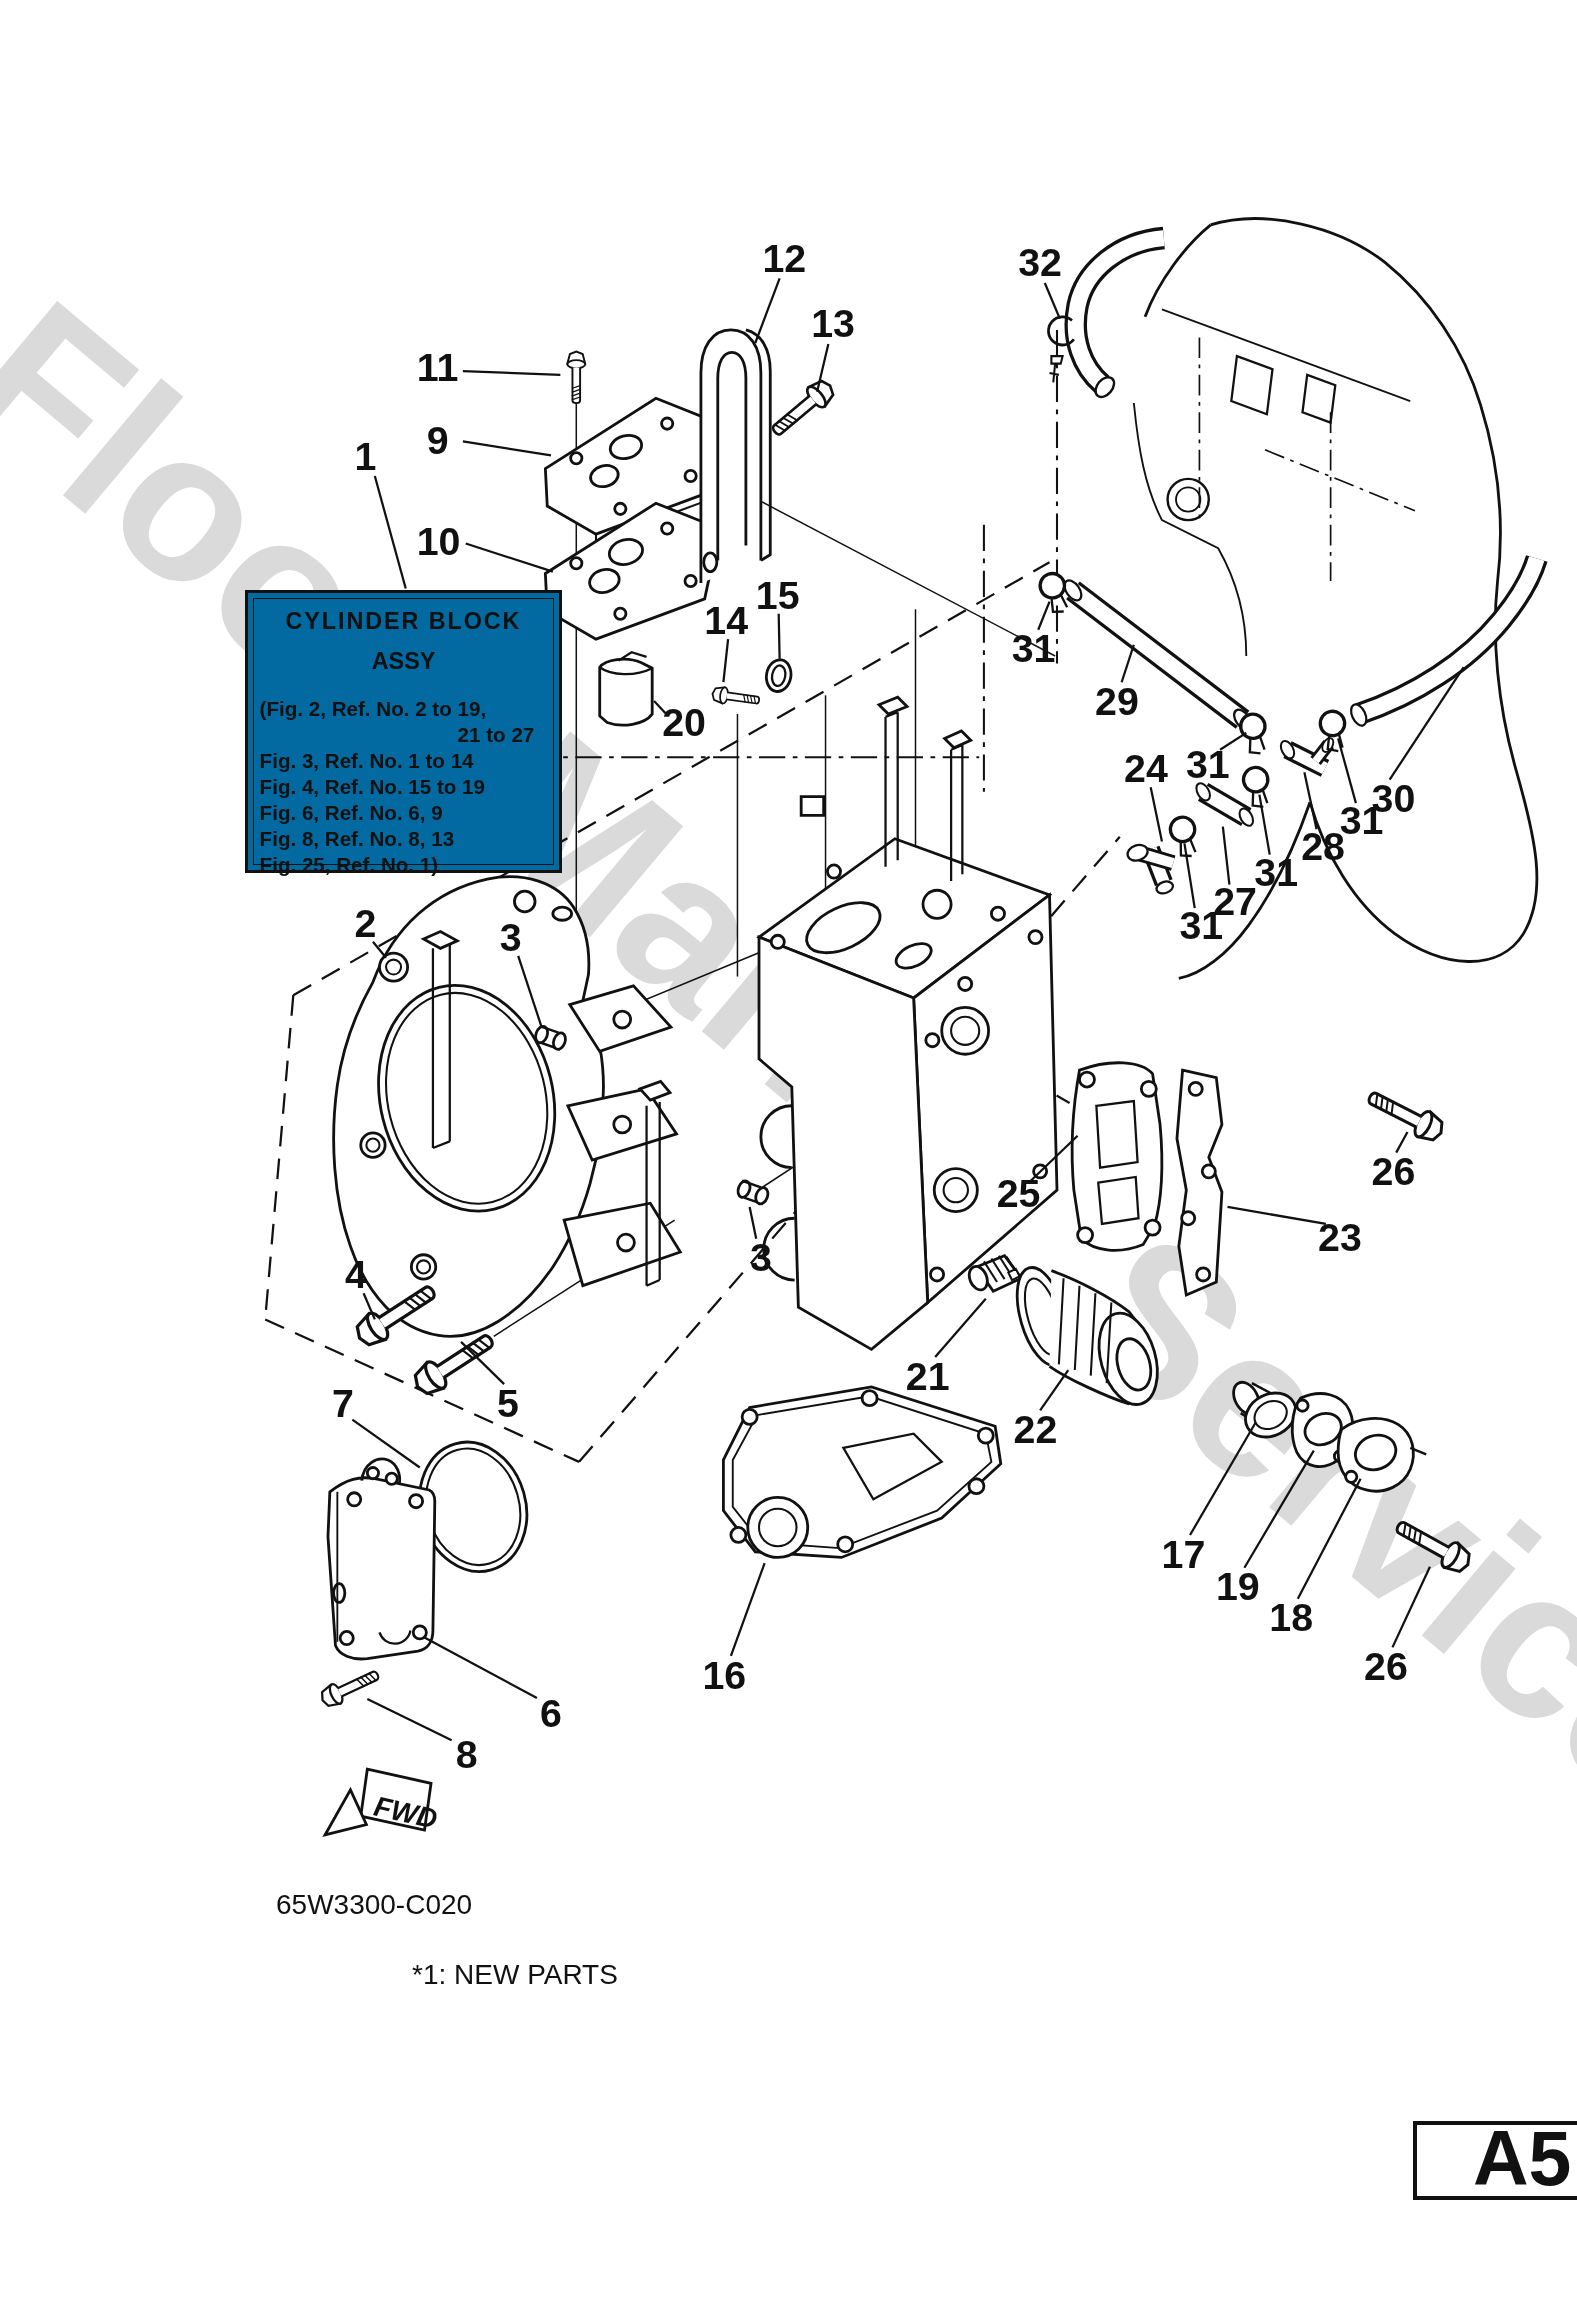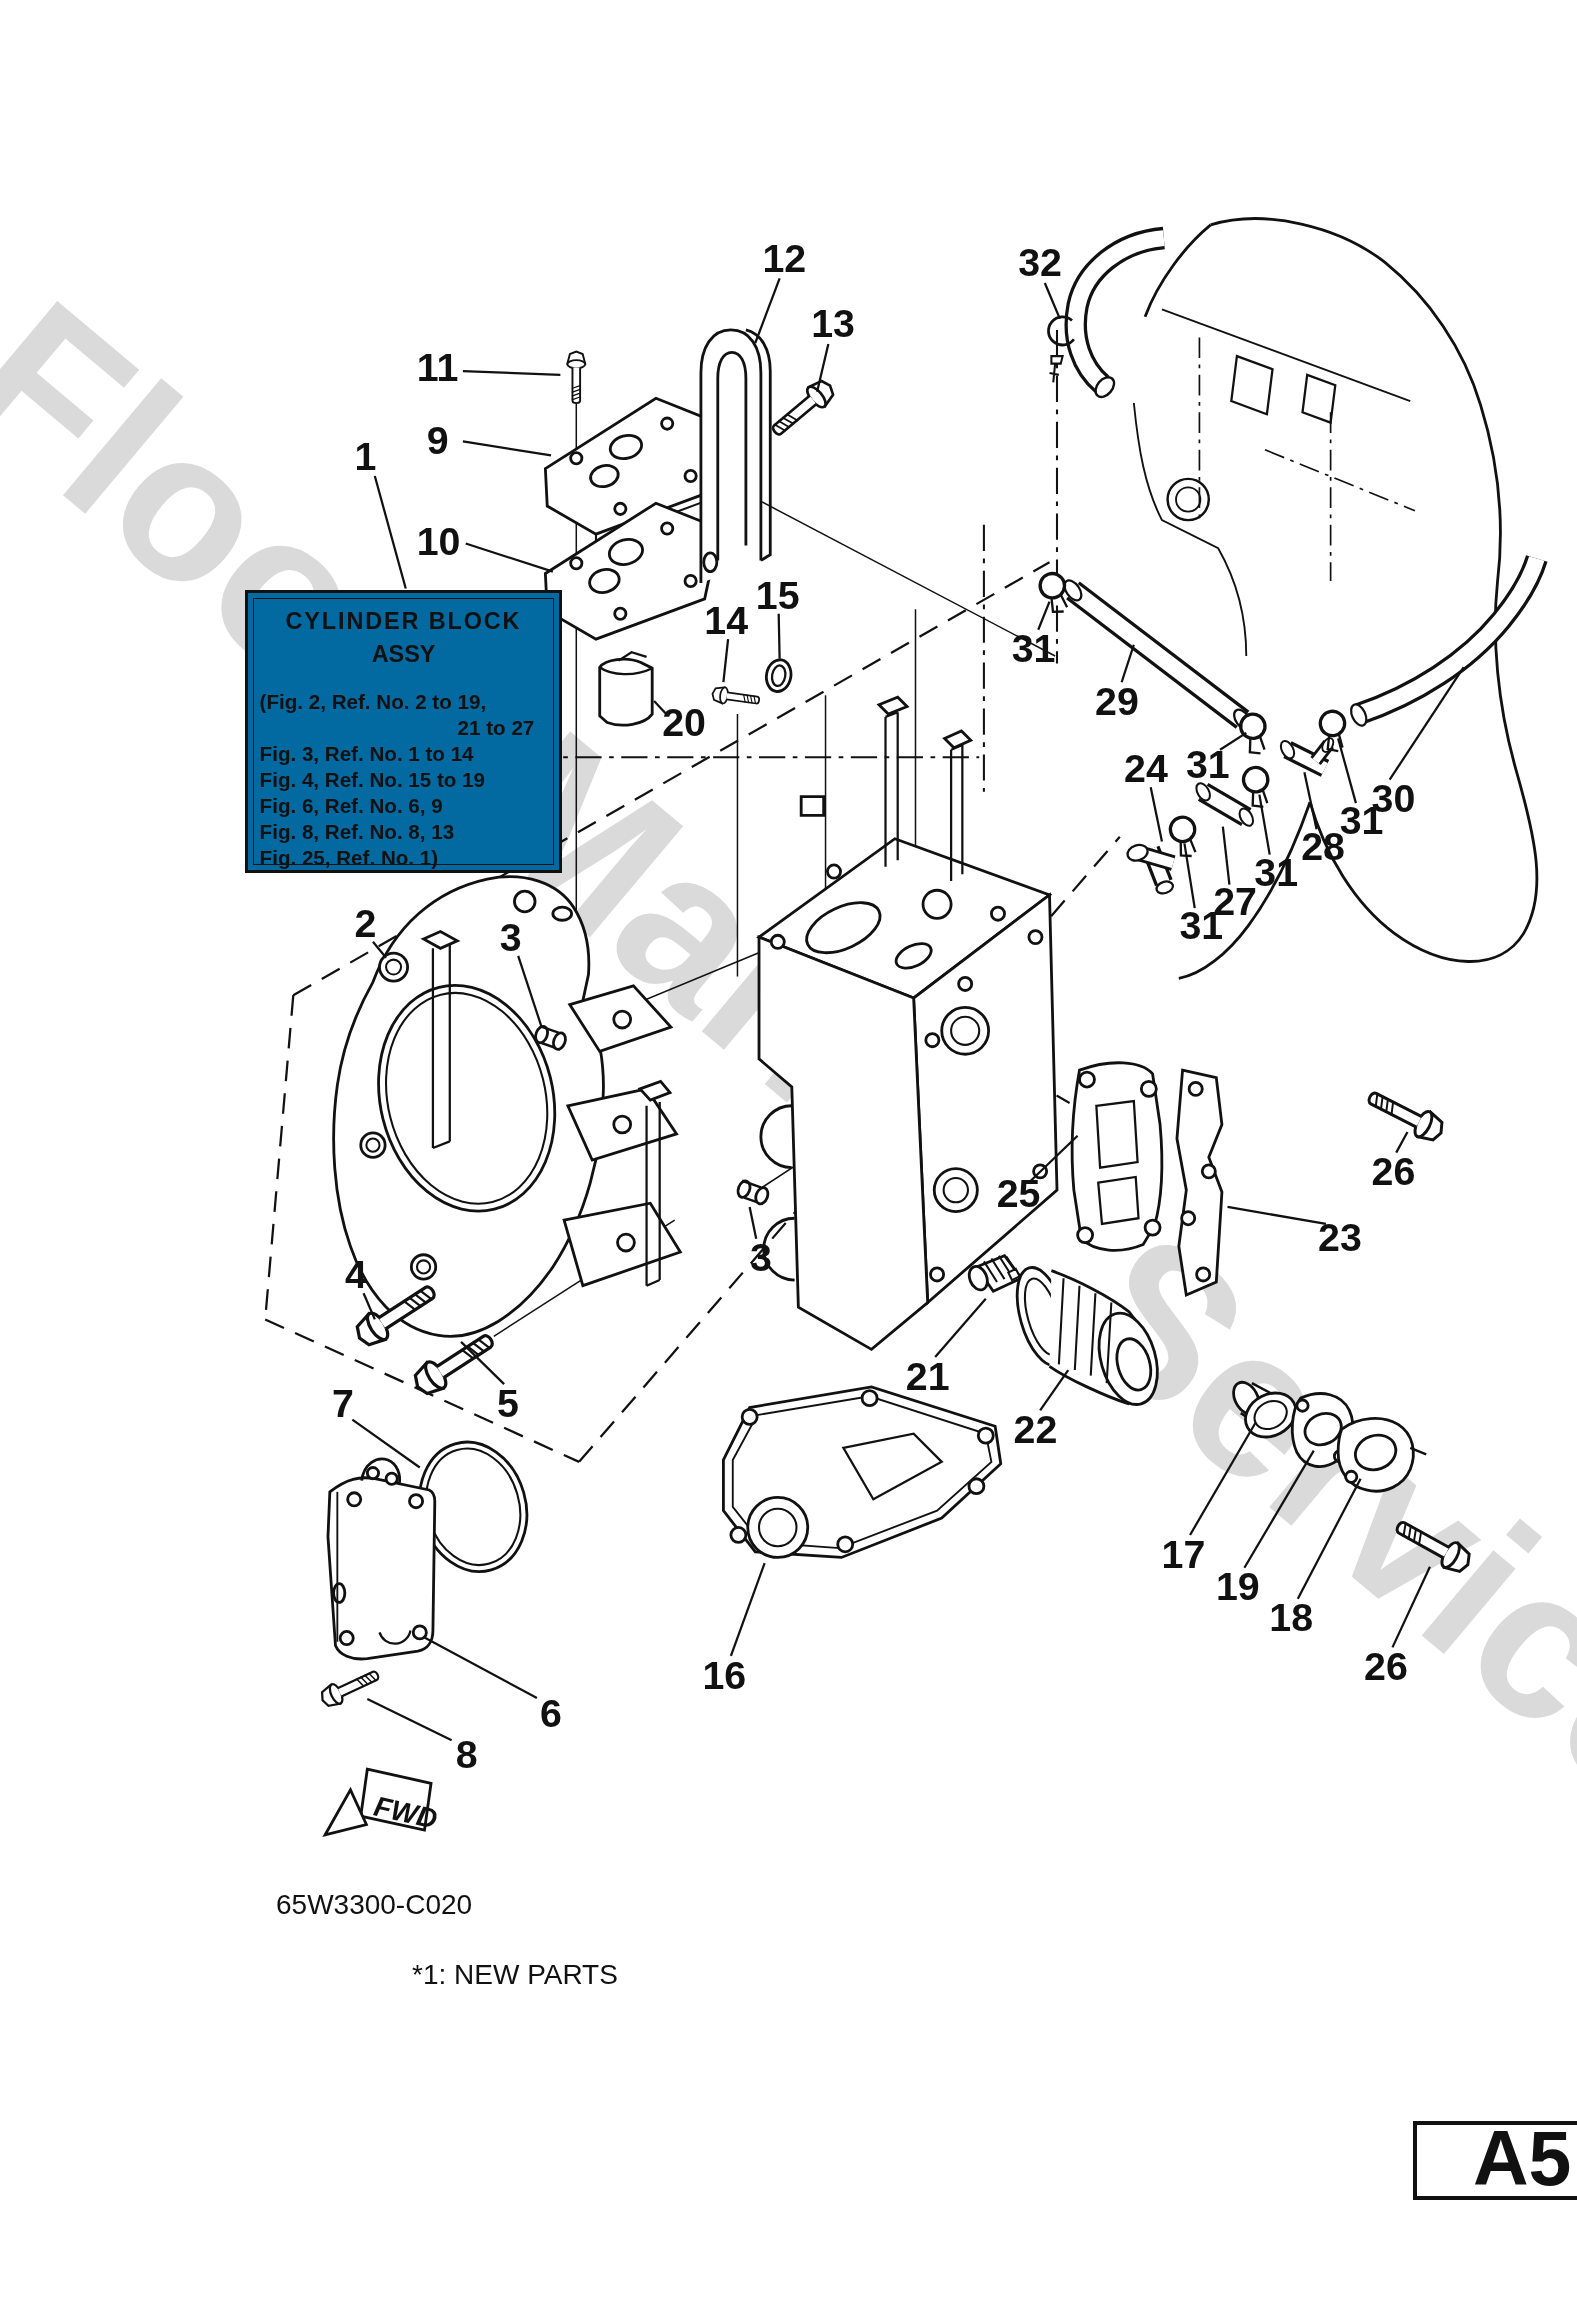--- a/index.html
+++ b/index.html
@@ -2,21 +2,21 @@
 <html style="font-size:15px"><head>
 <meta charset="utf-8">
 <style>
   html,body{margin:0;padding:0;background:#888;}
   #page{position:relative;width:1578px;height:2324px;background:#fff;overflow:hidden;
         font-family:"Liberation Sans",sans-serif;color:#111;}
   #art{position:absolute;left:0;top:0;}
   .infobox{position:absolute;border:3.7px solid #111;background:#0369a1;padding:5px;box-sizing:border-box;z-index:5;}
   .ib-inner{border:1.9px solid #111;width:100%;height:100%;box-sizing:border-box;padding:9.4px 3.7px 0 3.7px;}
   .ib-title{font-size:23.4px;font-weight:700;text-align:center;letter-spacing:1.9px;}
-  .ib-sub{font-size:23.4px;font-weight:700;text-align:center;margin-top:6px;}
+  .ib-sub{font-size:23.4px;font-weight:700;text-align:center;margin-top:13px;}
   .ib-lines{margin-top:21px;font-size:20.6px;font-weight:700;line-height:26px;white-space:nowrap;}
   .ib-lines div{padding-left:1.9px;}
   .ib-lines div:nth-child(2){text-align:right;padding-right:15px;}
   .ftext{position:absolute;font-size:28px;white-space:nowrap;z-index:5;}
   #pageref{position:absolute;left:1413px;top:2121px;width:206px;height:79px;border:4.7px solid #111;
            background:#fff;box-sizing:border-box;z-index:5;overflow:hidden;}
   #pageref .pr-label{font-size:77px;font-weight:700;line-height:67px;padding-left:56px;letter-spacing:0px;}
 </style>
 </head>
 <body>

